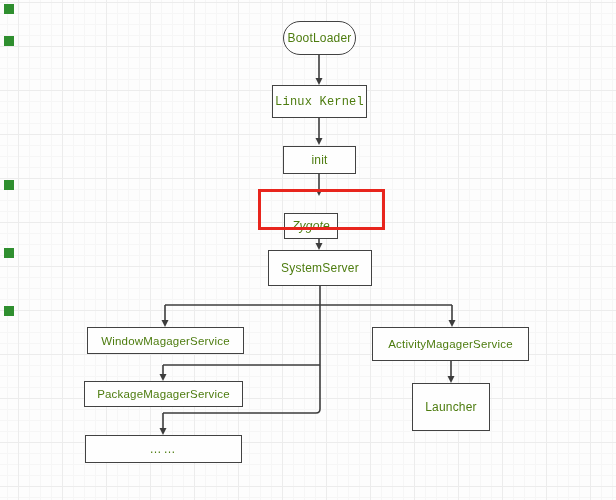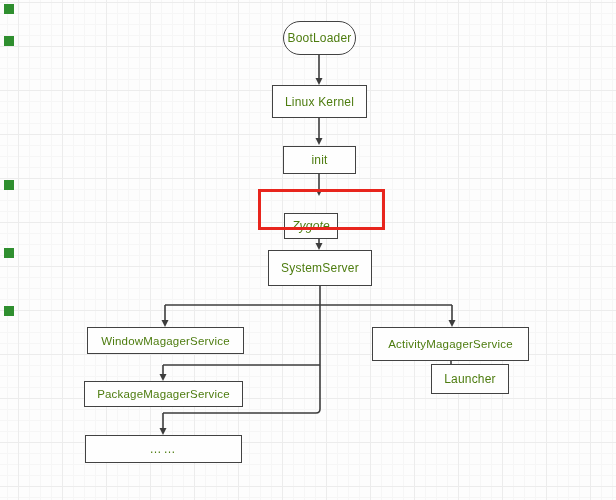--- a/index.html
+++ b/index.html
@@ -18,28 +18,28 @@
   .canvas{position:absolute;inset:0;}
   svg.edges{position:absolute;left:0;top:0;width:616px;height:500px;}
   .node{
     position:absolute;box-sizing:border-box;
     background:#fefefe;border:1.6px solid #424242;
     display:flex;align-items:center;justify-content:center;
     color:#4d7c0f;font-size:12px;letter-spacing:0.2px;white-space:nowrap;
   }
   .stadium{border-radius:17px;}
   .n-bootloader{left:283px;top:21px;width:73px;height:34px;}
-  .n-kernel{left:272px;top:85px;width:95px;height:33px;}
+  .n-kernel{left:272px;top:85px;width:95px;height:33px;font-family:Liberation Mono, monospace;}
   .n-init{left:283px;top:146px;width:73px;height:28px;}
   .n-zygote{left:284px;top:213px;width:54px;height:26px;font-style:italic;}
   .n-sys{left:268px;top:250px;width:104px;height:36px;}
   .n-wm{left:87px;top:327px;width:157px;height:27px;font-size:11.5px;}
   .n-am{left:372px;top:327px;width:157px;height:34px;font-size:11.5px;}
   .n-pm{left:84px;top:381px;width:159px;height:26px;font-size:11.5px;}
-  .n-launcher{left:412px;top:364px;width:78px;height:30px;margin-left:19px;}
+  .n-launcher{left:412px;top:383px;width:78px;height:48px;}
   .n-more{left:85px;top:435px;width:157px;height:28px;letter-spacing:2px;}
   .highlight{
     position:absolute;left:258px;top:189px;width:127px;height:41px;
     box-sizing:border-box;border:3px solid #e8251d;background:transparent;z-index:5;
   }
   .marker-sq{position:absolute;left:4px;width:10px;height:10px;}
 </style>
 </head>
 <body>
 

